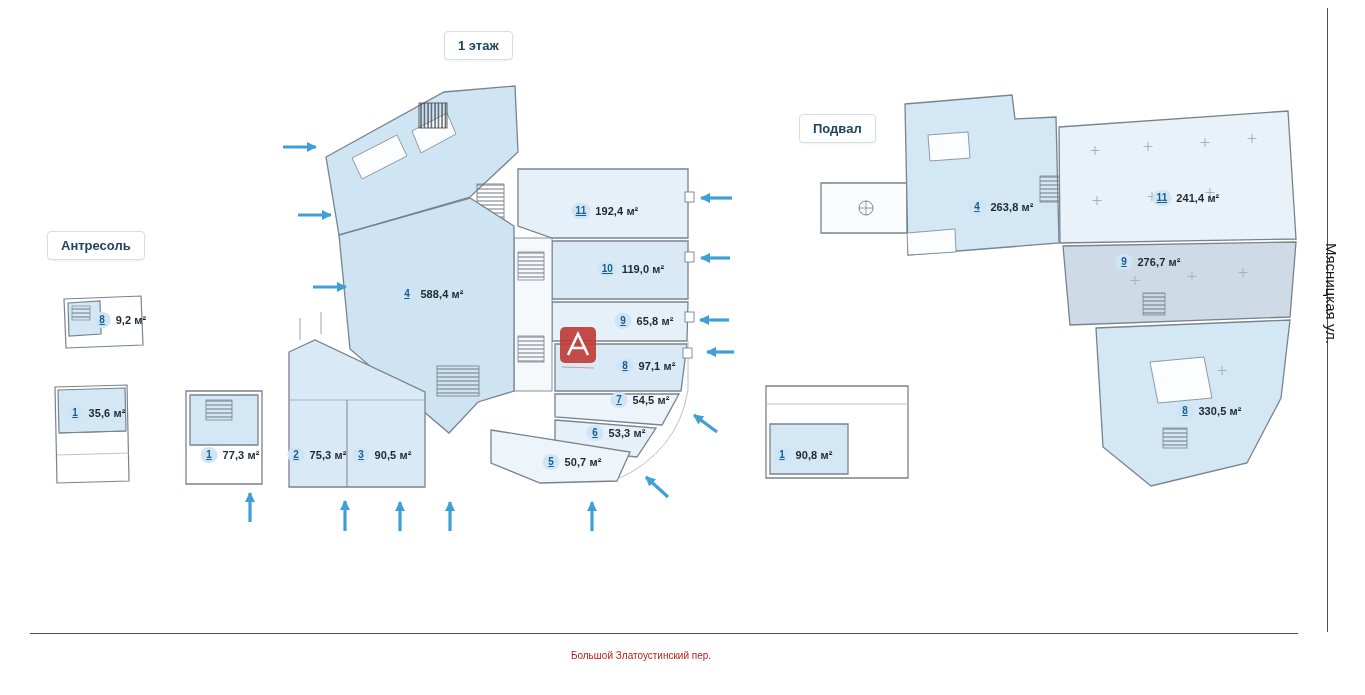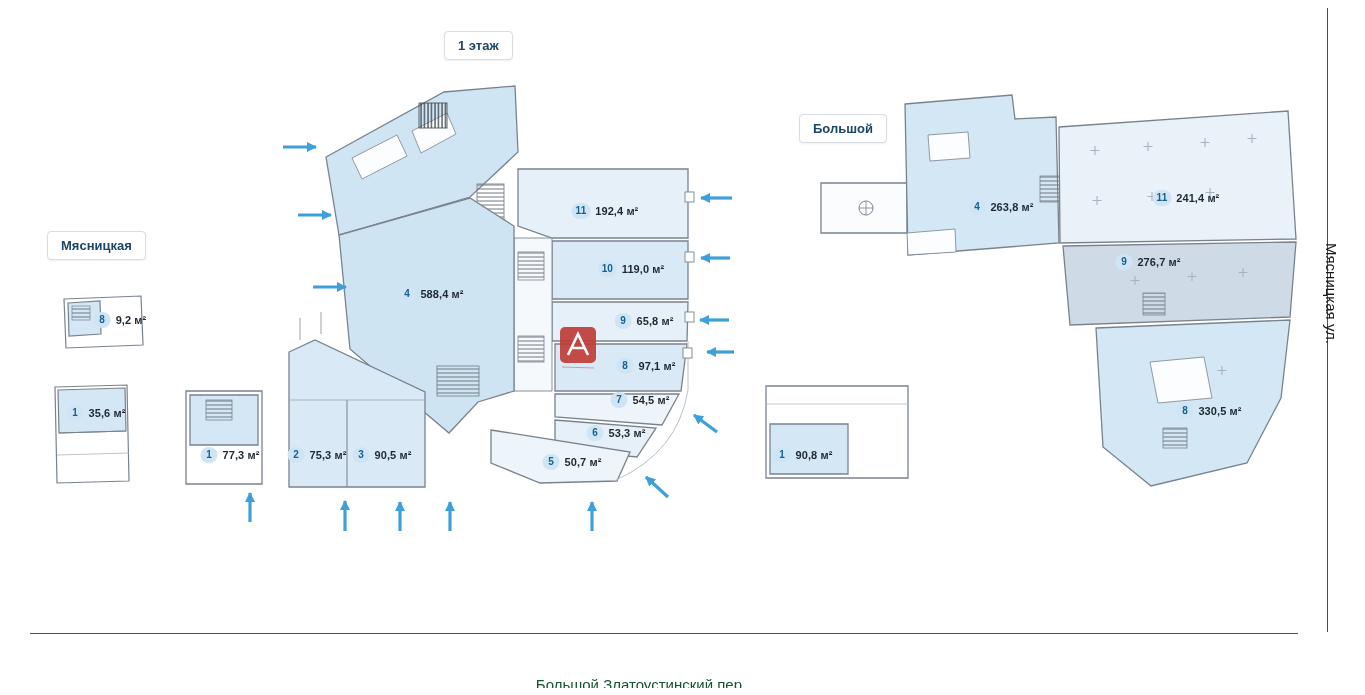--- a/index.html
+++ b/index.html
@@ -15,35 +15,35 @@
     box-shadow:0 1px 2px rgba(40,60,80,0.08); white-space:nowrap; z-index:5;
   }
 
   .room-label {
     position:absolute; display:flex; align-items:center; gap:5px;
     transform:translate(-50%,-50%); white-space:nowrap; z-index:4;
   }
   .room-badge {
     min-width:17px; height:16px; padding:0 4px; border-radius:9px;
     background:#cfe5f6; color:#14608f; font-size:10px; font-weight:700;
-    display:inline-flex; align-items:center; justify-content:center; line-height:1;
+    display:inline-flex; align-items:center; justify-content:center; line-height:1;text-decoration:underline;
   }
   .room-area { font-size:11px; font-weight:600; color:#1e2832; letter-spacing:0.1px; }
 
   .street-line-bottom {
     position:absolute; left:30px; top:633px; width:1268px; height:0;
     border-top:1.5px solid #4a4f54; z-index:2;
   }
   .street-line-right {
     position:absolute; left:1327px; top:8px; height:624px; width:0;
     border-left:1.5px solid #4a4f54; z-index:2;
   }
   .street-label-bottom {
-    position:absolute; left:641px; top:676px; transform:translateX(-50%);
-    font-size:15px; color:#14532d; z-index:3; white-space:nowrap;
+    position:absolute; left:641px; top:650px; transform:translateX(-50%);
+    font-size:10px; color:#b91c1c; z-index:3; white-space:nowrap;
   }
   .street-label-right {
     position:absolute; left:1340px; top:243px; transform:rotate(90deg);
     transform-origin:0 0; font-size:15px; color:#141719; z-index:3; white-space:nowrap;
   }
 </style>
 </head>
 <body>
 
 <div class="canvas">
@@ -158,22 +158,22 @@
     </g>
 
     <g opacity="0.9">
       <rect x="560" y="327" width="36" height="36" rx="5" fill="#c03a34"></rect>
       <path d="M568,355 L578,334 L588,355 M572,348 L584,348" stroke="#ffffff" stroke-width="2.6" fill="none"></path>
       <line x1="562" y1="367" x2="594" y2="368" stroke="#c03a34" stroke-width="1" opacity="0.5"></line>
     </g>
   </svg>
 
   <div class="floor-label" style="left:444px; top:31px">1 этаж</div>
-  <div class="floor-label" style="left:47px;  top:231px">Мясницкая</div>
-  <div class="floor-label" style="left:799px; top:114px">Большой</div>
+  <div class="floor-label" style="left:47px;  top:231px">Антресоль</div>
+  <div class="floor-label" style="left:799px; top:114px">Подвал</div>
 
   <div class="room-label" style="left:605px;top:211px">
     <span class="room-badge">11</span>
     <span class="room-area">192,4 м²</span>
   </div>
   <div class="room-label" style="left:431px;top:294px">
     <span class="room-badge">4</span>
     <span class="room-area">588,4 м²</span>
   </div>
   <div class="room-label" style="left:631px;top:269px">

